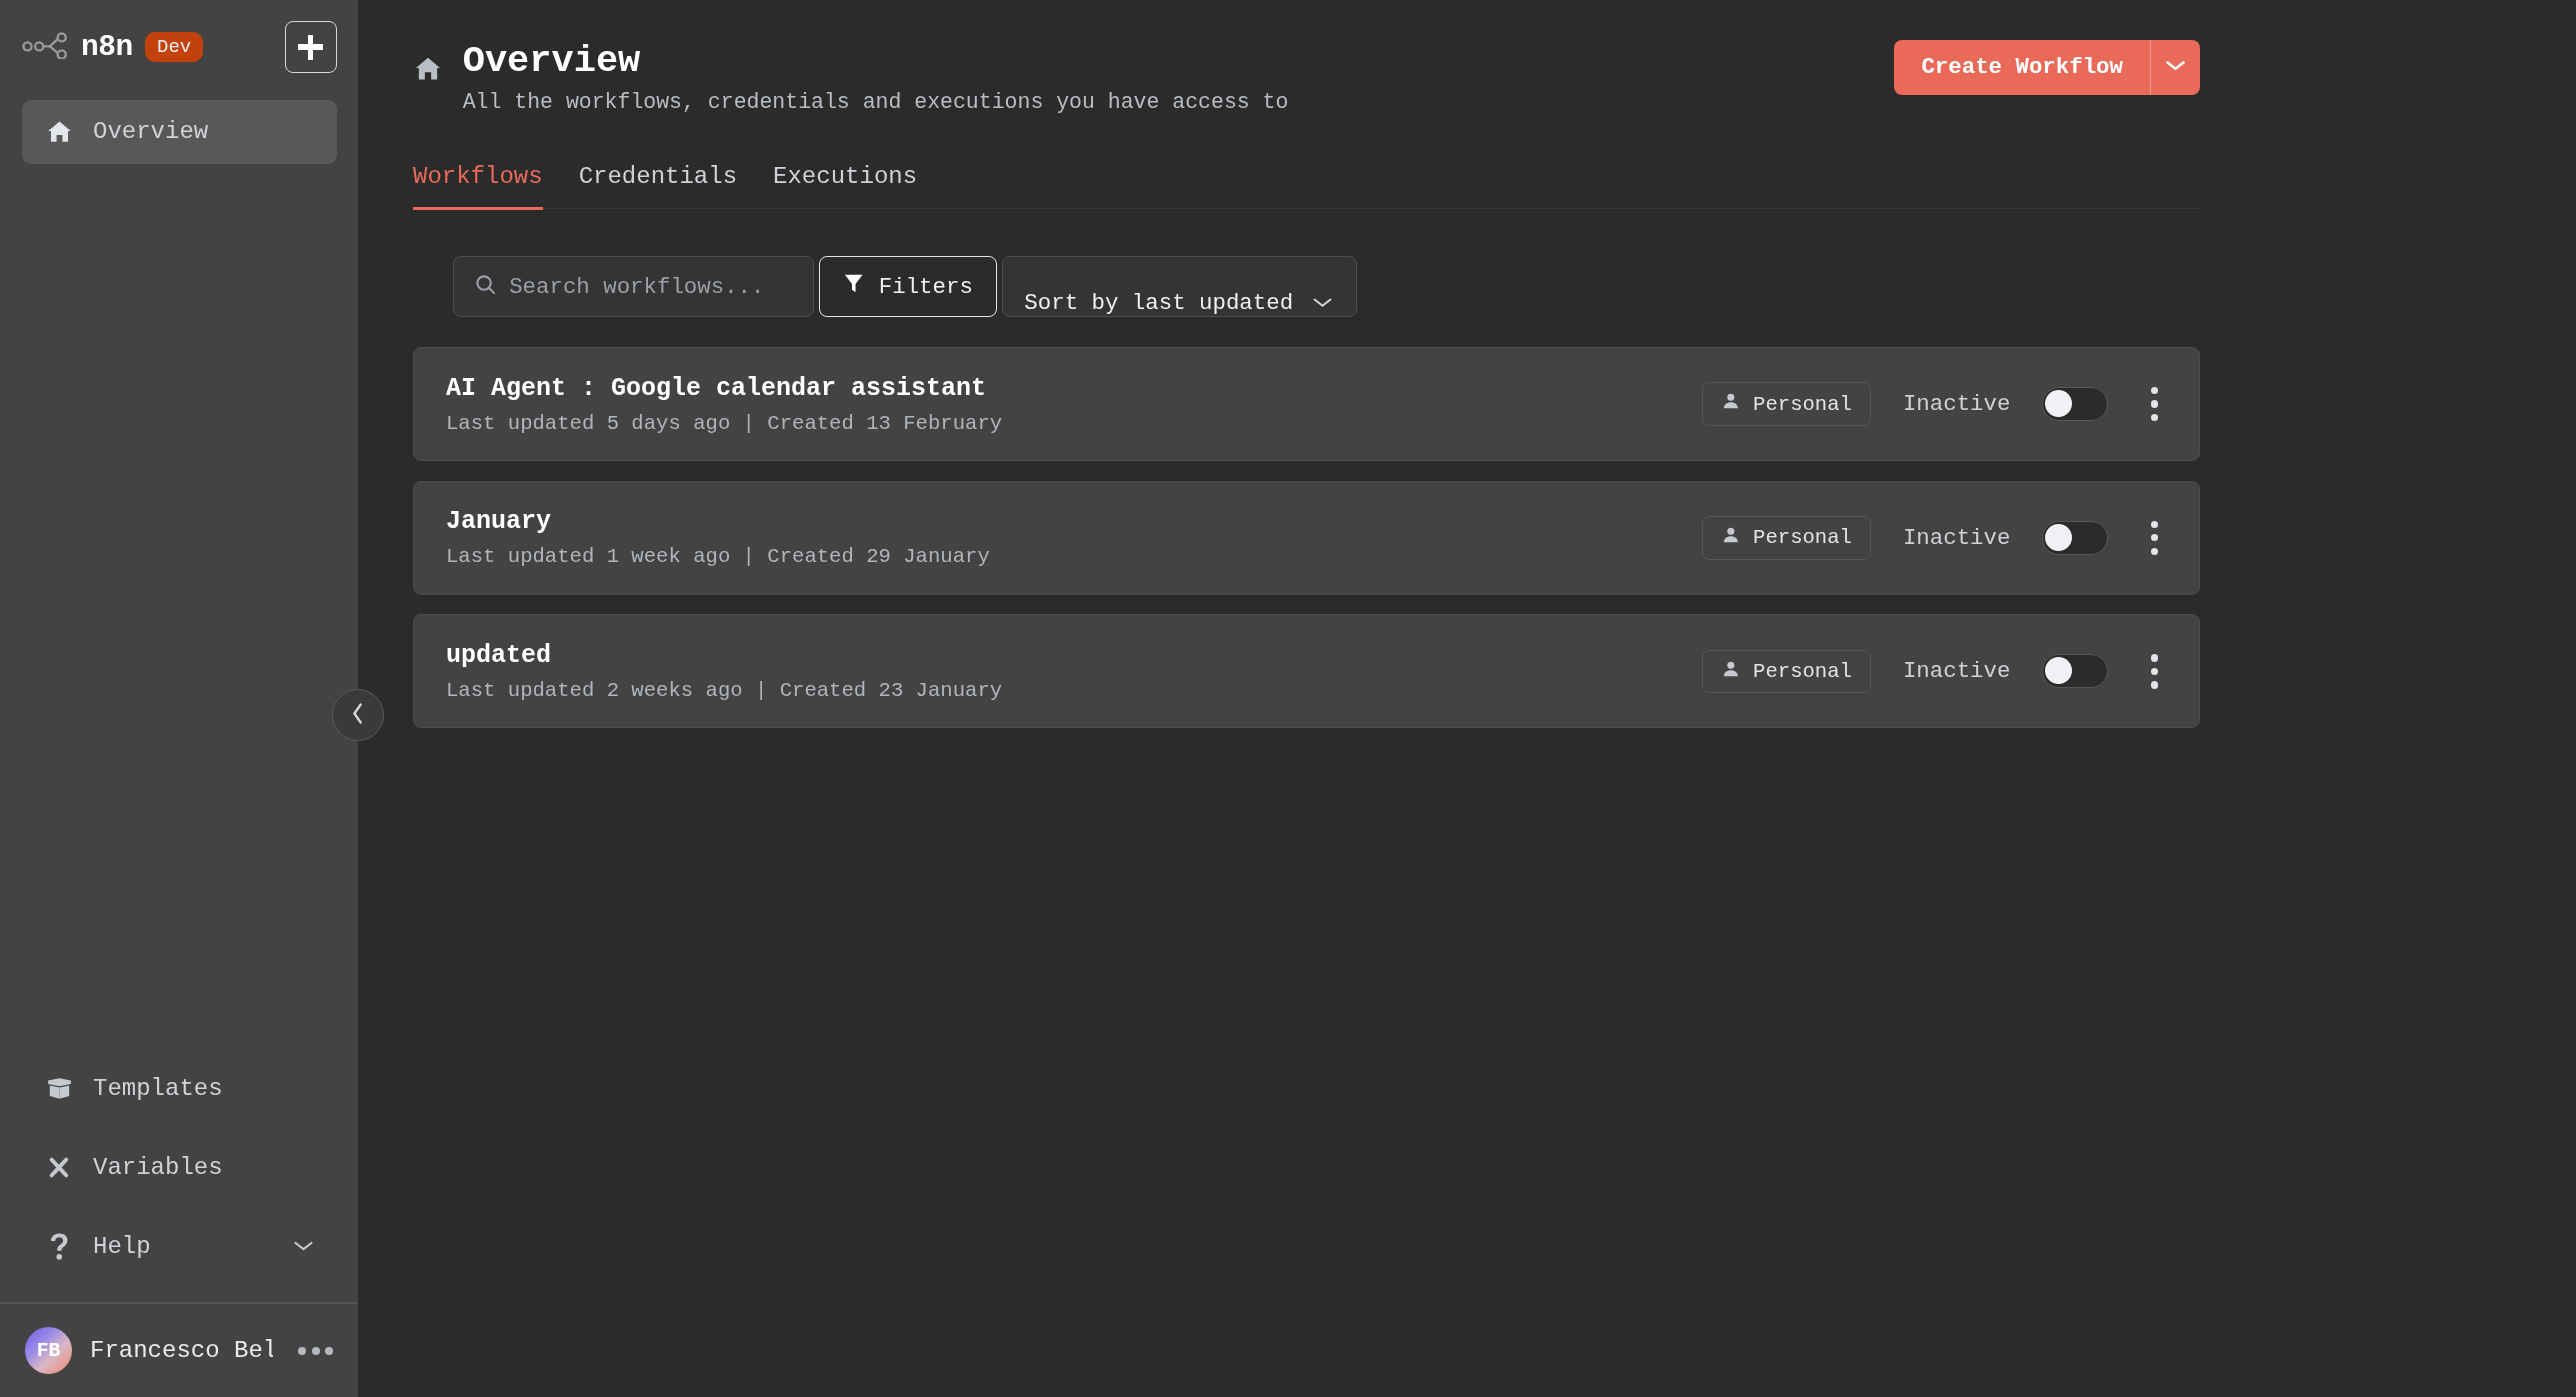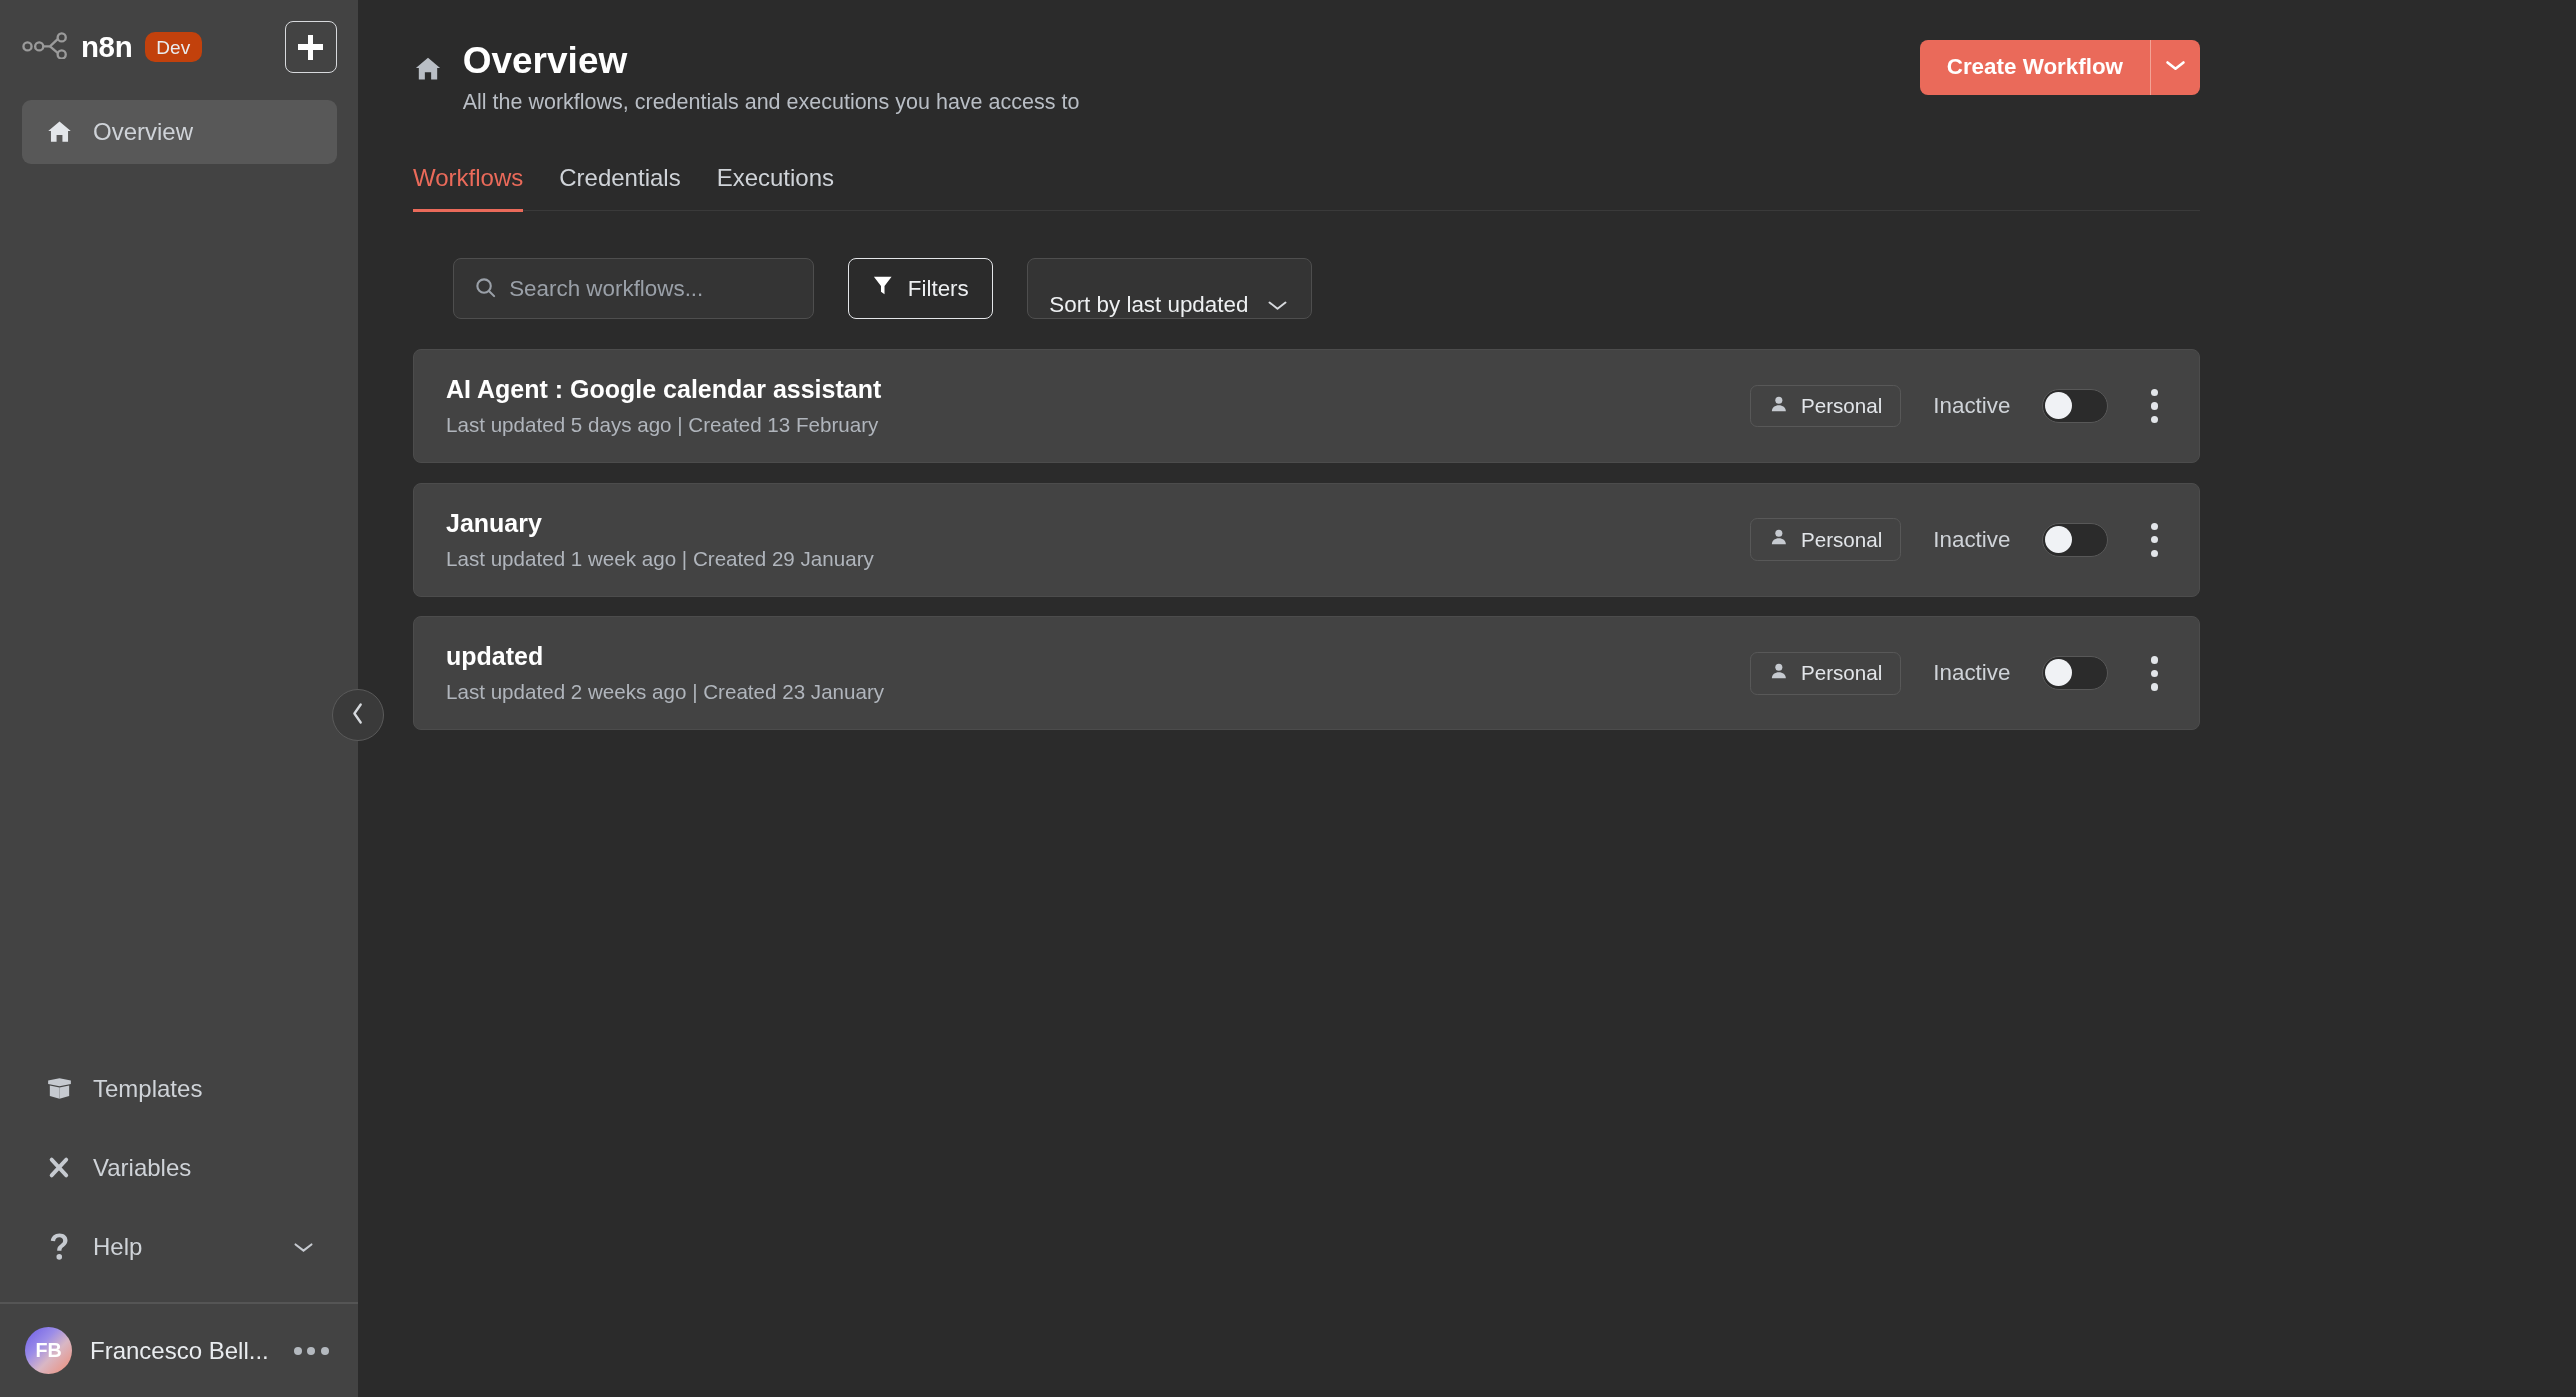--- a/index.html
+++ b/index.html
@@ -11,20 +11,21 @@
     background: #2b2b2b;
     font-family: "Liberation Sans", sans-serif;
     -webkit-font-smoothing: antialiased;
   }
 
   .app {
     display: flex;
     width: 2255px;
     height: 1397px;
     position: relative;
+    font-family: Liberation Mono, monospace;
   }
 
   
   .sidebar {
     width: 358px;
     height: 100%;
     background: #434343;
     display: flex;
     flex-direction: column;
     position: relative;
@@ -293,21 +294,21 @@
   }
 
   .tab.active {
     color: #ea6a5a;
     border-bottom: 3.6px solid #ea6a5a;
   }
 
   
   .toolbar {
     display: flex;
-    gap: 34px;
+    gap: 5px;
     margin-top: 47px;
     align-items: stretch;
     padding-left: 40px;
   }
 
   .search-box {
     width: 361px;
     height: 61px;
     border: 1.8px solid #4e4e4e;
     border-radius: 8px;

